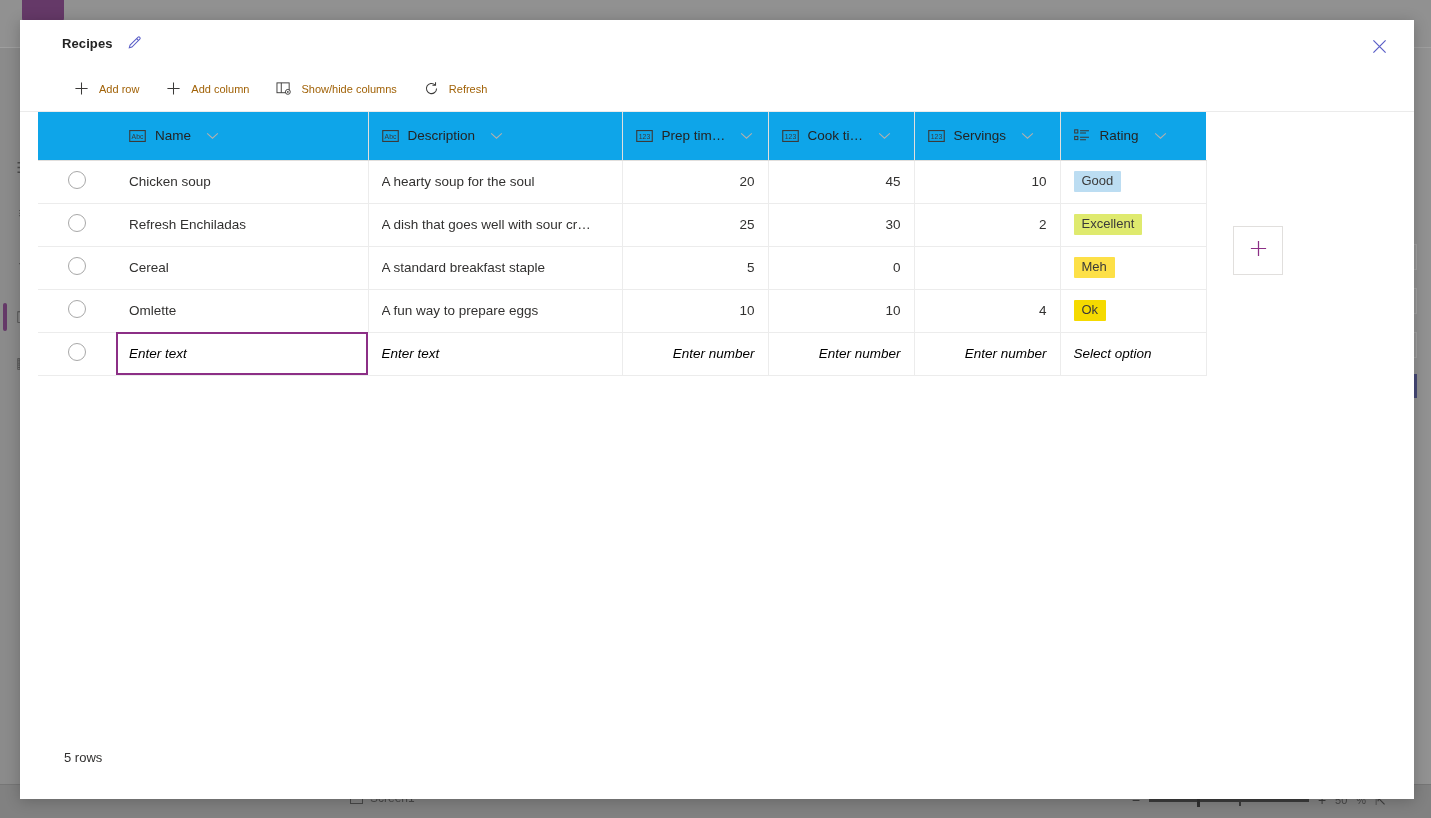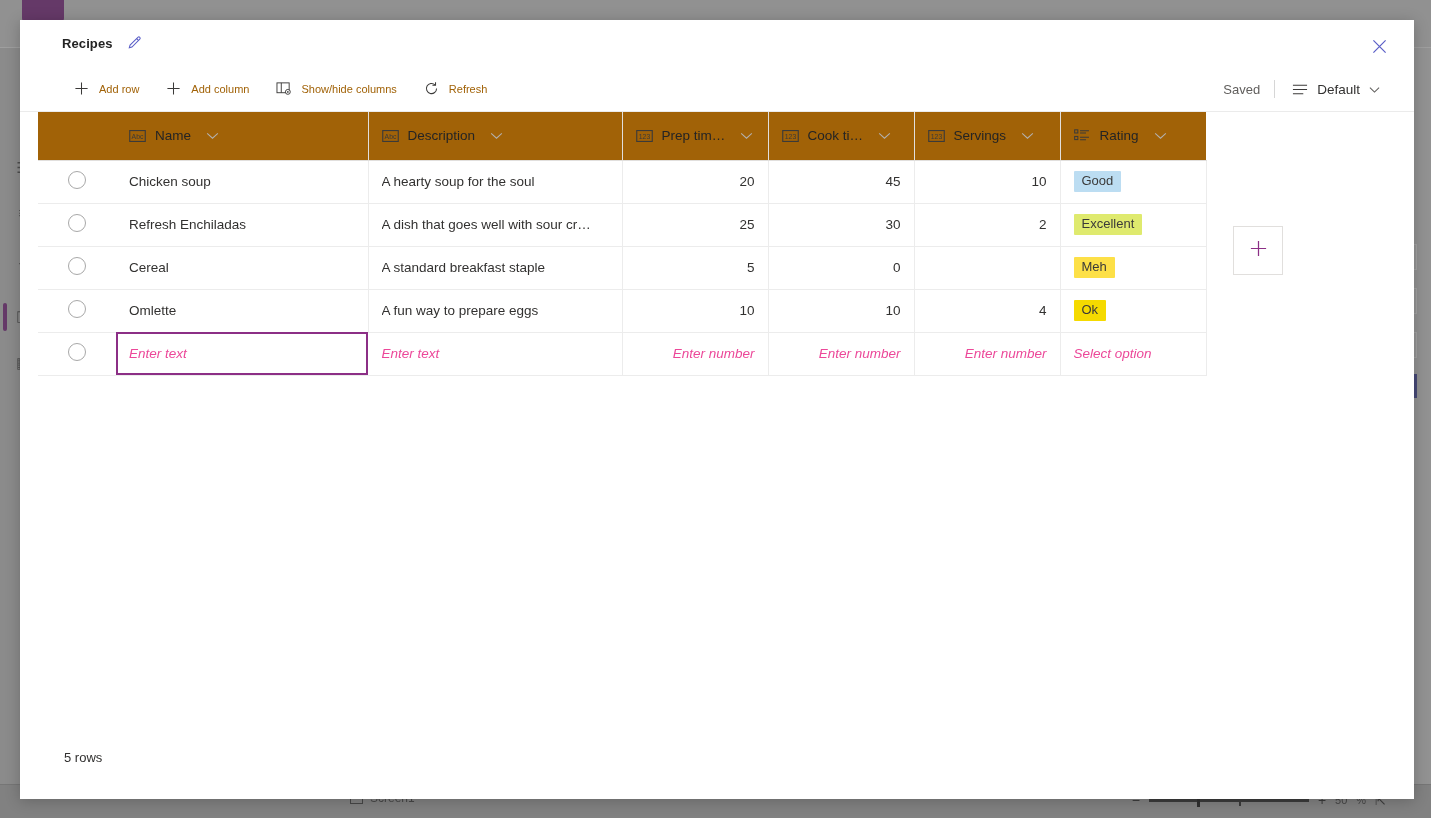--- a/index.html
+++ b/index.html
@@ -163,21 +163,21 @@
   .grid col.c-serv  { width: 146px; }
   .grid col.c-rate  { width: 146px; }
 
   .grid thead th {
     height: 48px;
     padding: 0 13px;
     font-weight: 400;
     text-align: left;
     border-bottom: 1px solid #e1dfdd;
     border-right: 1px solid #e1dfdd;
-    background: #a16207;
+    background: #0ea5e9;
     vertical-align: middle;
   }
   .grid thead th.sel-head { border-right: none; border-bottom: 1px solid #e1dfdd; }
   .grid thead th.last-head { border-right: none; }
   .th-inner { display: flex; align-items: center; gap: 9px; }
   .th-type-icon {
     width: 17px; height: 13px; flex: 0 0 auto;
     display: flex; align-items: center; justify-content: center;
   }
   .th-label {
@@ -212,21 +212,21 @@
   }
   .grid tbody td.num { text-align: right; }
   .grid tbody td.last-cell { border-right: 1px solid #ececec; }
   .grid tbody tr.new-row td { border-bottom: 1px solid #ececec; }
 
   .sel-circle {
     width: 18px; height: 18px; border-radius: 50%;
     border: 1px solid #a8a8a8; display: inline-block; cursor: pointer;
   }
   .cell-text { overflow: hidden; white-space: nowrap; text-overflow: clip; display:block; }
-  .placeholder { color: #ec4899; font-style: italic; }
+  .placeholder { color: #000000; font-style: italic; }
 
   .badge {
     display: inline-block;
     padding: 3px 8px 4px;
     font-size: 13px;
     color: #3b3a39;
     border-radius: 1px;
     line-height: 1.15;
   }
 
@@ -341,37 +341,20 @@
     <button class="tb-btn">
       <span class="tb-icon">
         <svg width="15" height="15" viewBox="0 0 16 16">
           <path d="M13.4 8a5.4 5.4 0 1 1-1.7-3.9" stroke="#3b3a39" stroke-width="1.1" fill="none"></path>
           <path d="M12.3 1.2v3.3H9" stroke="#3b3a39" stroke-width="1.1" fill="none"></path>
         </svg>
       </span>
       <span>Refresh</span>
     </button>
 
-    <div class="tb-right">
-      <span class="tb-saved">Saved</span>
-      <span class="tb-divider"></span>
-      <div class="tb-view">
-        <span class="tb-icon">
-          <svg width="16" height="13" viewBox="0 0 17 13">
-            <path d="M1 2h15M1 6.5h15M1 11h11" stroke="#3b3a39" stroke-width="1.1"></path>
-          </svg>
-        </span>
-        <span>Default</span>
-        <span>
-          <svg width="11" height="8" viewBox="0 0 12 8">
-              <path d="M1 1.5 L6 6.3 L11 1.5" stroke="#605e5c" stroke-width="1.1" fill="none"></path>
-            </svg>
-        </span>
-      </div>
-    </div>
   </div>
 
   <div class="grid-wrap">
     <table class="grid">
       <colgroup>
         <col class="c-sel">
           <col class="c-name">
           <col class="c-desc">
         <col class="c-prep">
           <col class="c-cook">

